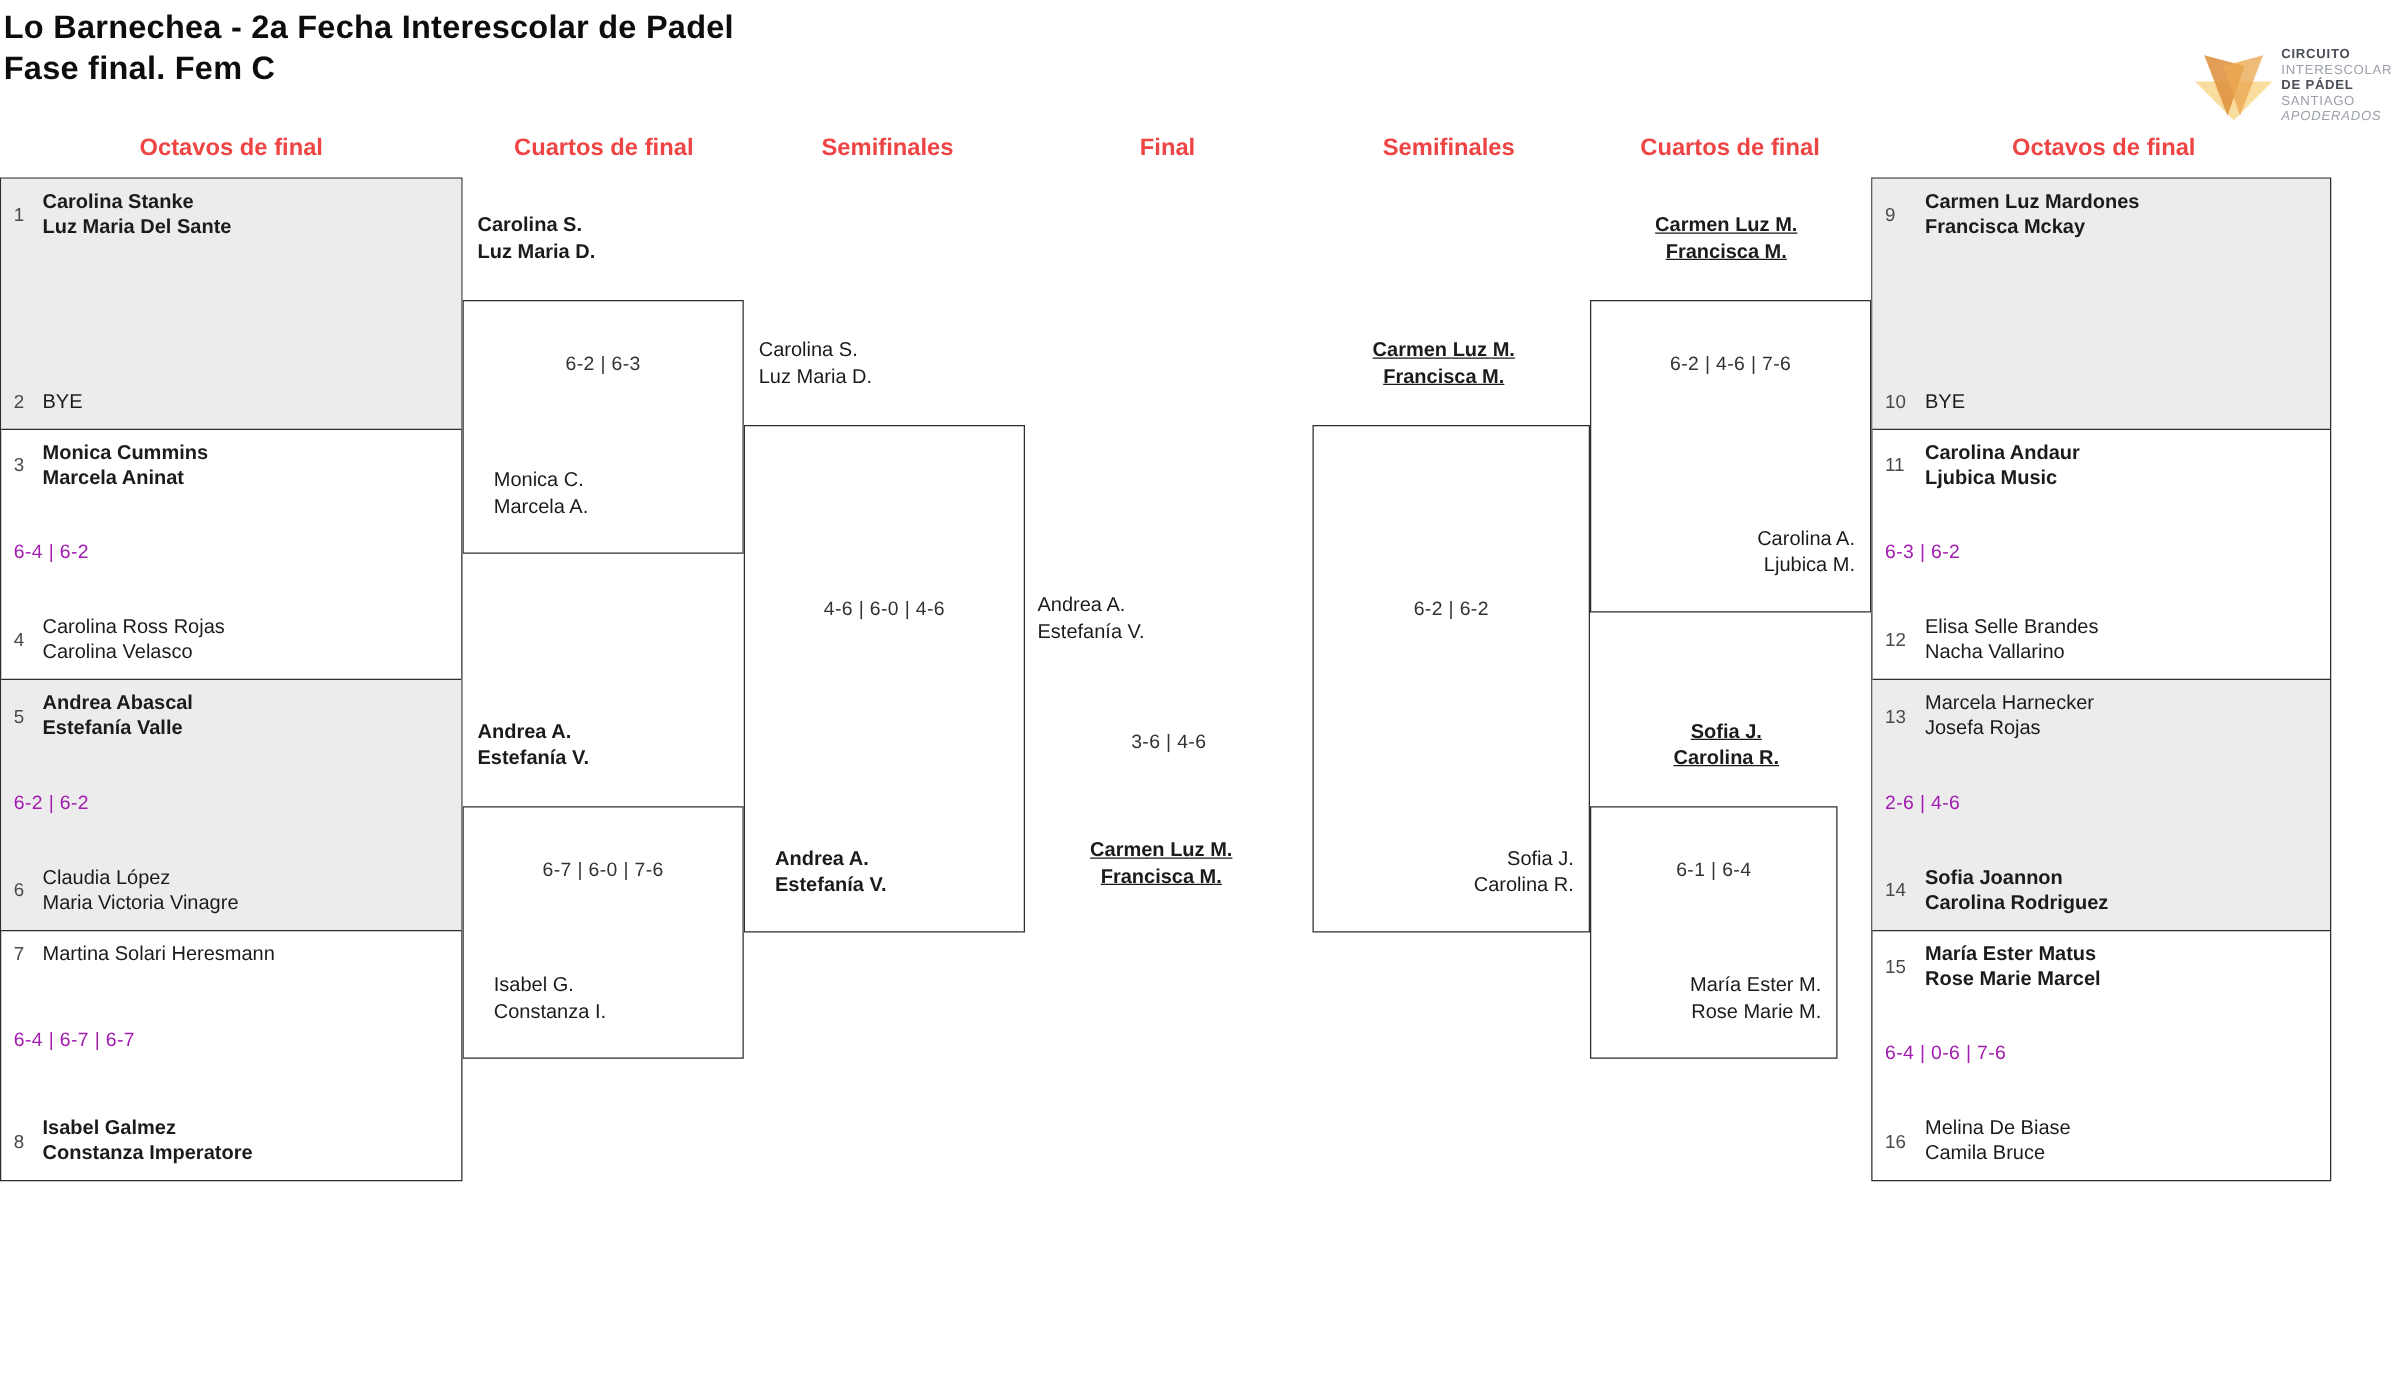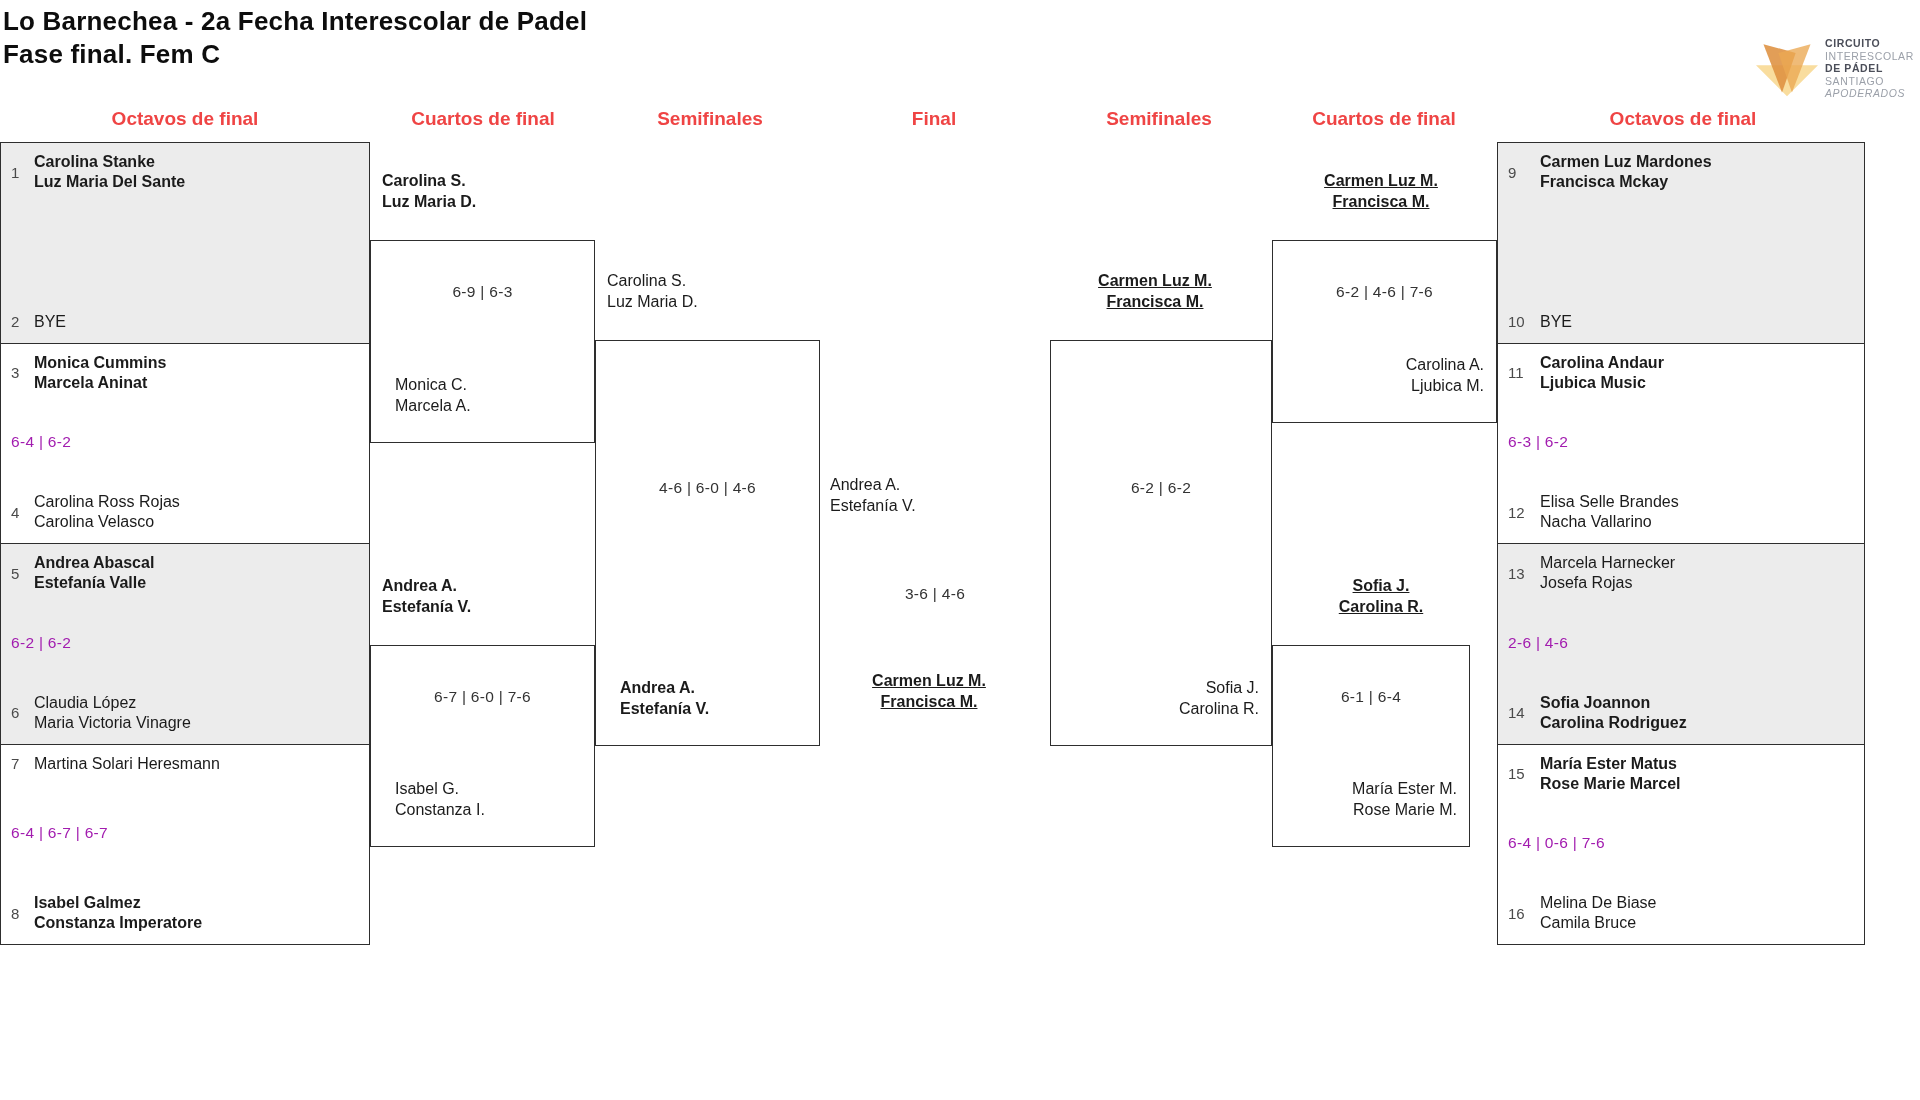--- a/index.html
+++ b/index.html
@@ -221,21 +221,21 @@
         </div>
       </div>
     </div>
   </div>
 
   <div class="float-team w" style="left:382px;top:170px">
     <div>Carolina S.</div>
     <div>Luz Maria D.</div>
   </div>
   <div class="match-box qf" style="left:370px;top:240px;width:225px;height:203px">
-    <div class="box-score">6-9 | 6-3</div>
+    <div class="box-score">6-2 | 6-3</div>
     <div class="box-team l">
       <div>Monica C.</div>
       <div>Marcela A.</div>
     </div>
   </div>
   <div class="float-team w" style="left:382px;top:575px">
     <div>Andrea A.</div>
     <div>Estefanía V.</div>
   </div>
   <div class="match-box qf" style="left:370px;top:645px;width:225px;height:202px">
@@ -277,21 +277,21 @@
     <div class="box-team r">
       <div>Sofia J.</div>
       <div>Carolina R.</div>
     </div>
   </div>
 
   <div class="float-team ta-r w" style="left:1277px;top:170px;width:208px">
     <div>Carmen Luz M.</div>
     <div>Francisca M.</div>
   </div>
-  <div class="match-box qf" style="left:1272px;top:240px;width:225px;height:183px">
+  <div class="match-box qf" style="left:1272px;top:240px;width:225px;height:250px">
     <div class="box-score">6-2 | 4-6 | 7-6</div>
     <div class="box-team r">
       <div>Carolina A.</div>
       <div>Ljubica M.</div>
     </div>
   </div>
   <div class="float-team ta-r w" style="left:1277px;top:575px;width:208px">
     <div>Sofia J.</div>
     <div>Carolina R.</div>
   </div>

